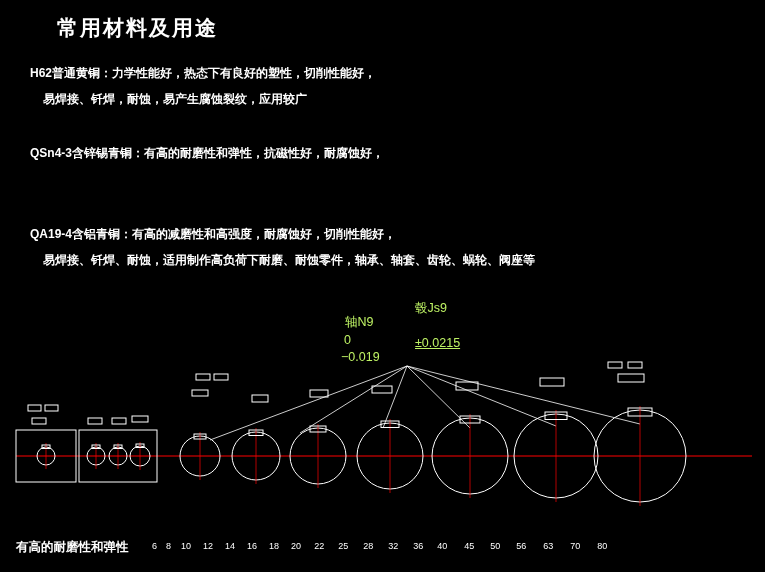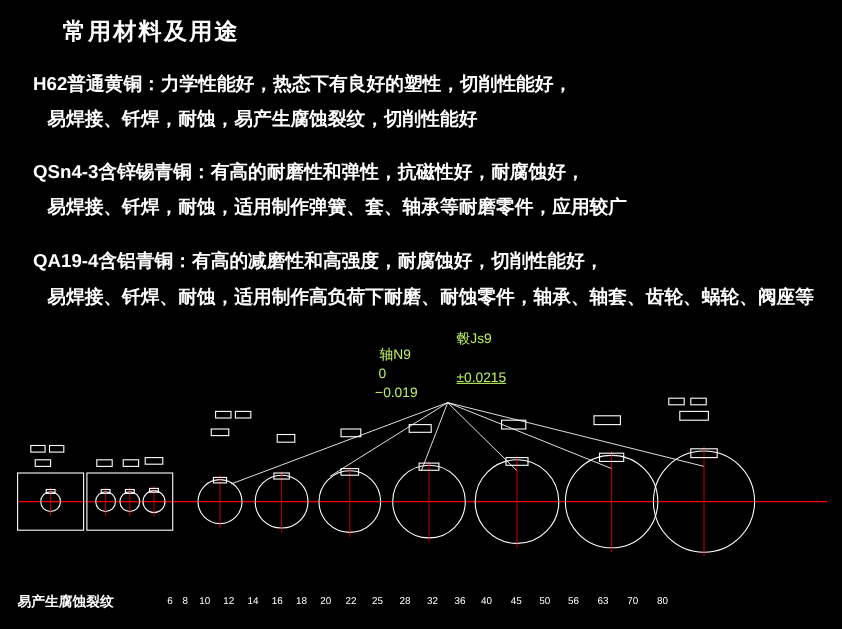--- a/index.html
+++ b/index.html
@@ -9,21 +9,21 @@
     color:#ffffff;
   }
   #page{position:absolute;left:0;top:0;width:765px;height:572px;border-radius:30px;}
 
   .title{
     position:absolute;left:57px;top:14px;
     font-size:21px;font-weight:bold;letter-spacing:2px;
     color:#ffffff;white-space:nowrap;
   }
 
-  .para{position:absolute;white-space:nowrap;font-size:17px;font-weight:bold;color:#ffffff;}
+  .para{position:absolute;white-space:nowrap;font-size:12px;font-weight:bold;color:#ffffff;}
   .para .l1{display:block;}
   .para .l2{display:block;margin-top:9px;margin-left:13px;}
 
   #p1{left:30px;top:65px;}
   #p2{left:30px;top:145px;}
   #p3{left:30px;top:226px;}
 
   
   #draw{position:absolute;left:0;top:300px;width:765px;height:272px;}
   svg{display:block;}
@@ -47,26 +47,25 @@
 </style>
 </head>
 <body>
 
 <div id="page">
 
   <div class="title">常用材料及用途</div>
 
   <div class="para" id="p1">
     <span class="l1">H62普通黄铜：力学性能好，热态下有良好的塑性，切削性能好，</span>
-    <span class="l2">易焊接、钎焊，耐蚀，易产生腐蚀裂纹，切削性能好</span>
+    <span class="l2">易焊接、钎焊，耐蚀，易产生腐蚀裂纹，应用较广</span>
   </div>
 
   <div class="para" id="p2">
     <span class="l1">QSn4-3含锌锡青铜：有高的耐磨性和弹性，抗磁性好，耐腐蚀好，</span>
-    <span class="l2">易焊接、钎焊，耐蚀，适用制作弹簧、套、轴承等耐磨零件，应用较广</span>
   </div>
 
   <div class="para" id="p3">
     <span class="l1">QA19-4含铝青铜：有高的减磨性和高强度，耐腐蚀好，切削性能好，</span>
     <span class="l2">易焊接、钎焊、耐蚀，适用制作高负荷下耐磨、耐蚀零件，轴承、轴套、齿轮、蜗轮、阀座等</span>
   </div>
 
   <div class="note" id="note-a">轴N9</div>
   <div class="note" id="note-b">毂Js9</div>
   <div class="note" id="note-c">0</div>
@@ -161,16 +160,16 @@
           <rect x="618" y="74" width="26" height="8"></rect>
 
           <rect x="608" y="62" width="14" height="6"></rect>
           <rect x="628" y="62" width="14" height="6"></rect>
         </g>
 
       </g>
     </svg>
   </div>
 
-  <div id="bottom-label">易产生腐蚀裂纹</div>
+  <div id="bottom-label">有高的耐磨性和弹性</div>
   <div id="bottom-nums"><span style="margin-right: 9px;">6</span><span style="margin-right: 10px;">8</span><span style="margin-right: 12px;">10</span><span style="margin-right: 12px;">12</span><span style="margin-right: 12px;">14</span><span style="margin-right: 12px;">16</span><span style="margin-right: 12px;">18</span><span style="margin-right: 13px;">20</span><span style="margin-right: 14px;">22</span><span style="margin-right: 15px;">25</span><span style="margin-right: 15px;">28</span><span style="margin-right: 15px;">32</span><span style="margin-right: 14px;">36</span><span style="margin-right: 17px;">40</span><span style="margin-right: 16px;">45</span><span style="margin-right: 16px;">50</span><span style="margin-right: 17px;">56</span><span style="margin-right: 17px;">63</span><span style="margin-right: 17px;">70</span><span>80</span></div>
 
 </div>
 
 </body></html>

